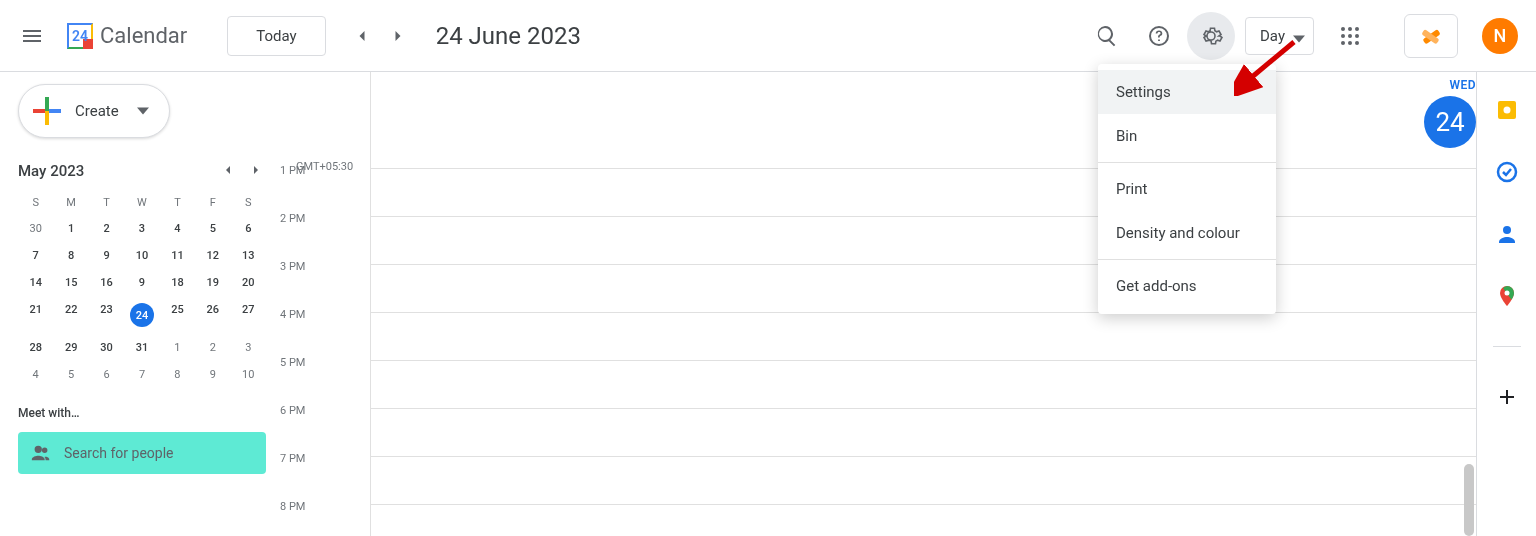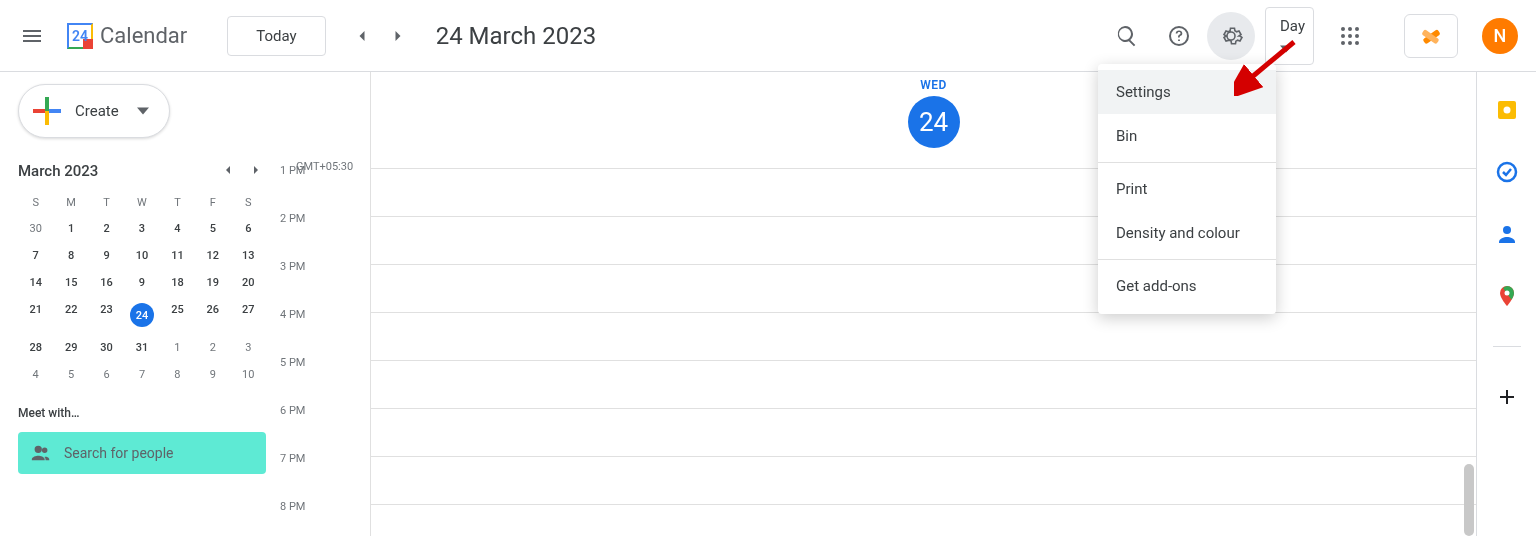--- a/index.html
+++ b/index.html
@@ -12,21 +12,21 @@
   .logo { display: flex; align-items: center; margin-left: 4px; margin-right: 40px; }
   .logo-text { font-size: 22px; color: #5f6368; }
   .today-btn { border: 1px solid #dadce0; border-radius: 4px; background: #fff; padding: 10px 28px; font-size: 15px; color: #3c4043; cursor: pointer; margin-right: 18px; }
   .nav-arrows { display: flex; align-items: center; margin-right: 20px; }
   .nav-arrow { width: 36px; height: 36px; display: flex; align-items: center; justify-content: center; border-radius: 50%; cursor: pointer; }
   .nav-arrow svg { width: 20px; height: 20px; fill: #5f6368; }
   .date-title { font-size: 24px; color: #3c4043; }
   .header-spacer { flex: 1; }
   .header-right { display: flex; align-items: center; gap: 4px; }
   .icon-btn.active-bg { background: #e8eaed; }
-  .view-btn { border: 1px solid #dadce0; border-radius: 4px; background: #fff; padding: 9px 8px 9px 14px; font-size: 15px; color: #3c4043; cursor: pointer; display: flex; align-items: flex-start; gap: 8px; margin-left: 6px; margin-right: 8px; flex-direction: column;}
+  .view-btn { border: 1px solid #dadce0; border-radius: 4px; background: #fff; padding: 9px 8px 9px 14px; font-size: 15px; color: #3c4043; cursor: pointer; display: flex; align-items: flex-end; gap: 8px; margin-left: 6px; margin-right: 8px;}
   .view-btn svg { width: 12px; height: 12px; fill: #5f6368; }
   .ext-box { border: 1px solid #dadce0; border-radius: 6px; width: 54px; height: 44px; display:flex; align-items:center; justify-content:center; margin-left: 26px;}
   .avatar { width: 36px; height: 36px; border-radius: 50%; background: #ff7b00; color: #fff; display: flex; align-items: center; justify-content: center; font-size: 18px; font-weight: 500; margin-left: 20px; margin-right: 10px; cursor:pointer;}
 
   
   .glogo { width:40px; height:40px; position:relative; }
   .glogo .sq { position:absolute; inset:7px; background:#fff; border:2px solid #4285f4; border-left-color:#4285f4; border-top-color:#4285f4; border-right-color:#fbbc04; border-bottom-color:#34a853; }
   .glogo .sq::after { content:''; position:absolute; right:-2px; bottom:-2px; width:10px; height:10px; background:#ea4335; }
   .glogo .num { position:absolute; inset:0; display:flex; align-items:center; justify-content:center; font-size:14px; font-weight:600; color:#4285f4; }
 
@@ -62,21 +62,21 @@
   .search-box svg { width:22px; height:22px; fill:#5f6368; }
   .search-ph { font-size:14px; color:#5f6368; }
 
   
   .main { flex:1; display:flex; position:relative; }
   .gutter { width:90px; text-align:left; font-size:11px; color:#70757a; padding-top:90px; }
   .gutter .tz { font-size:11px; color:#70757a; position:absolute; top:88px; left:16px; }
   .hours { position:relative; padding-top:8px; }
   .hour-label { height:48px; padding-right:12px; position:relative; top:-6px; }
   .day-col { flex:1; border-left:1px solid #e0e0e0; position:relative; }
-  .day-head { height:96px; display:flex; flex-direction:column; align-items:center; padding-left:20px; }
+  .day-head { height:96px; display:flex; flex-direction:column; align-items:flex-end; padding-left:20px; }
   .dow { font-size:12px; color:#1a73e8; font-weight:600; letter-spacing:0.5px; margin-top:6px;}
   .dnum { width:52px; height:52px; border-radius:50%; background:#1a73e8; color:#fff; font-size:26px; display:flex; align-items:center; justify-content:center; margin-top:4px; }
   .grid-lines { position:absolute; left:0; right:0; top:96px; }
   .grid-line { height:48px; border-top:1px solid #e0e0e0; }
   .grid-lines::before { content:''; position:absolute; top:0; left:0; right:0; height:0; }
 
   
   .rpanel { width:60px; border-left:1px solid #dadce0; display:flex; flex-direction:column; align-items:center; padding-top:26px; gap:38px; }
   .rpanel .ritem { width:24px; height:24px; cursor:pointer; display:flex; align-items:center; justify-content:center;}
   .rpanel .sep { width:28px; height:1px; background:#dadce0; }
@@ -115,21 +115,21 @@
       <svg viewBox="0 0 24 24">
           <path d="M15 6l-6 6 6 6V6z"></path>
         </svg>
     </div>
     <div class="nav-arrow">
       <svg viewBox="0 0 24 24">
           <path d="M9 6l6 6-6 6V6z"></path>
         </svg>
     </div>
   </div>
-  <div class="date-title">24 March 2023</div>
+  <div class="date-title">24 June 2023</div>
   <div class="header-spacer"></div>
 
   <div class="header-right">
     <div class="icon-btn">
       <svg viewBox="0 0 24 24">
           <path d="M10 2a8 8 0 015.3 13.9l5 5-1.4 1.4-5-5A8 8 0 1110 2zm0 2a6 6 0 100 12 6 6 0 000-12z"></path>
         </svg>
     </div>
     <div class="icon-btn">
       <svg viewBox="0 0 24 24">
@@ -181,21 +181,21 @@
           <div class="v2"></div>
       </div>
       <span class="create-txt">Create</span>
       <svg viewBox="0 0 10 6">
           <path d="M0 0h10L5 6z"></path>
         </svg>
     </div>
 
     <div class="mini-cal">
       <div class="mini-head">
-        <div class="mini-title">March 2023</div>
+        <div class="mini-title">May 2023</div>
         <div class="mini-nav">
           <div class="ar"><svg viewBox="0 0 24 24">
                 <path d="M15 6l-6 6 6 6V6z"></path>
               </svg></div>
           <div class="ar"><svg viewBox="0 0 24 24">
                 <path d="M9 6l6 6-6 6V6z"></path>
               </svg></div>
         </div>
       </div>
       <div class="mini-grid" id="mini-grid">

